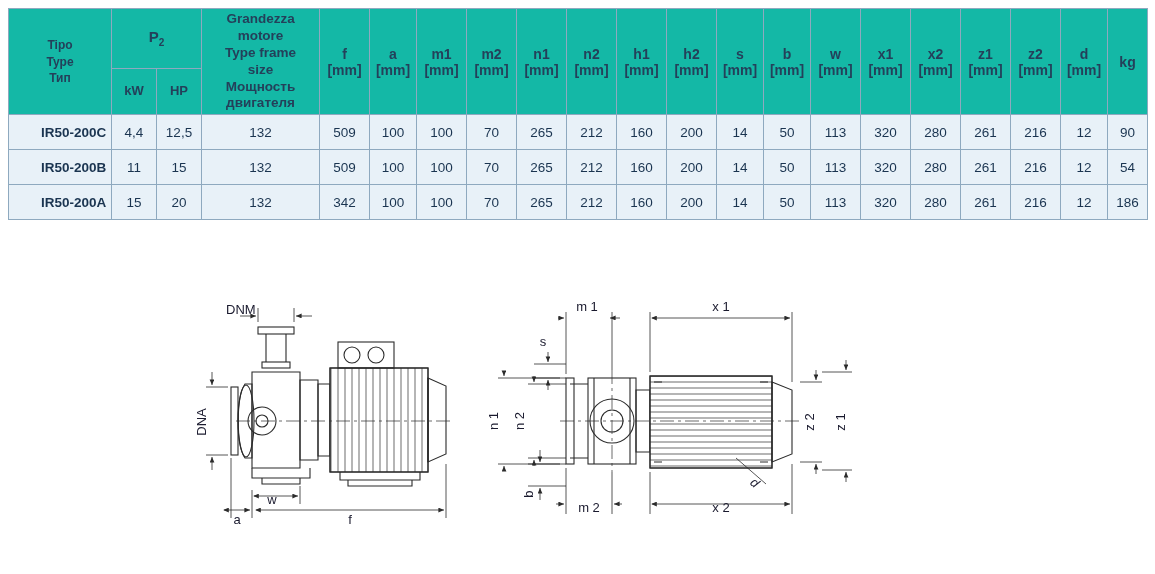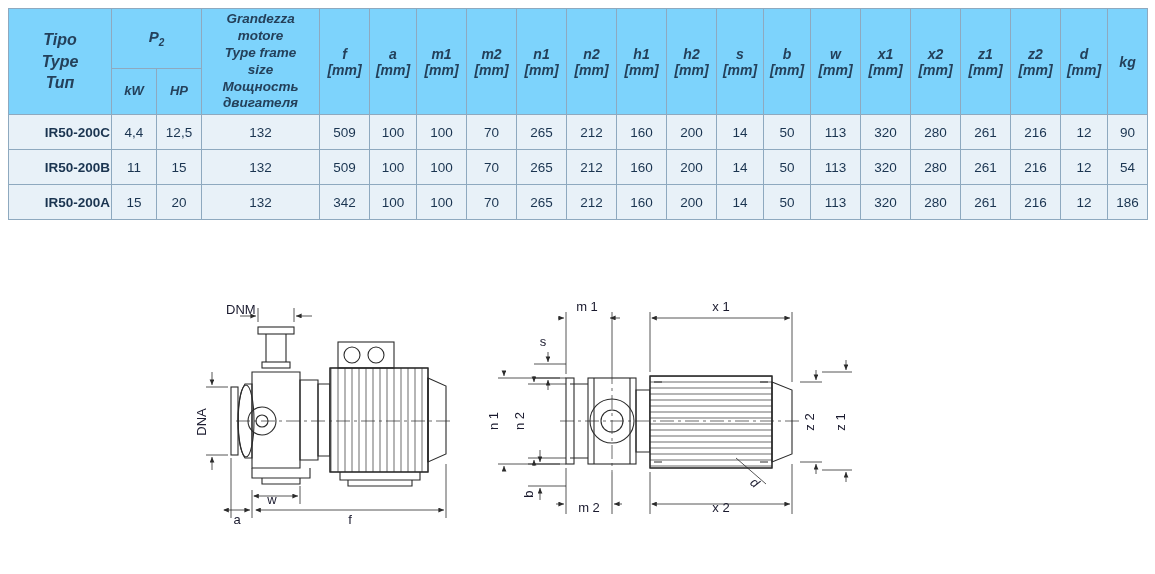--- a/index.html
+++ b/index.html
@@ -27,38 +27,37 @@
     table-layout: fixed;
     font-size: 13px;
   }
   table.spec th, table.spec td {
     border: 1px solid #8ea9bf;
     text-align: center;
     vertical-align: middle;
     padding: 2px 1px;
   }
   thead th {
-    background: #7dd3fc;
+    background: #14b8a6;
     color: #24405a;
     font-weight: bold;
     line-height: 1.15;
-    font-style: italic;
   }
   .hdr-unit {
     font-weight: bold;
     font-size: 14px;
     display: block;
   }
   .hdr-sym {
     font-weight: bold;
     font-size: 14px;
     display: block;
   }
   .tipo-cell {
-    font-size: 16px;
+    font-size: 12px;
     line-height: 1.35;
   }
   .p2-cell {
     font-size: 15px;
     margin-top: 8px;
   }
   .p2-cell sub {
     font-size: 10px;
   }
   .frame-cell {
@@ -70,22 +69,22 @@
   .frame-cell .en { font-weight: bold; }
   .frame-cell .ru { font-weight: bold; }
   tbody td {
     background: #e8f1f8;
     color: #1a3450;
     height: 30px;
     font-size: 13.5px;
   }
   tbody td.type {
     font-weight: bold;
-    text-align: right;
-    padding-left: 20px;
+    text-align: left;
+    padding-left: 32px;
     font-size: 13.5px;
   }
 
   
   .drawing {
     position: absolute;
     left: 0;
     top: 272px;
     width: 981px;
     height: 302px;

